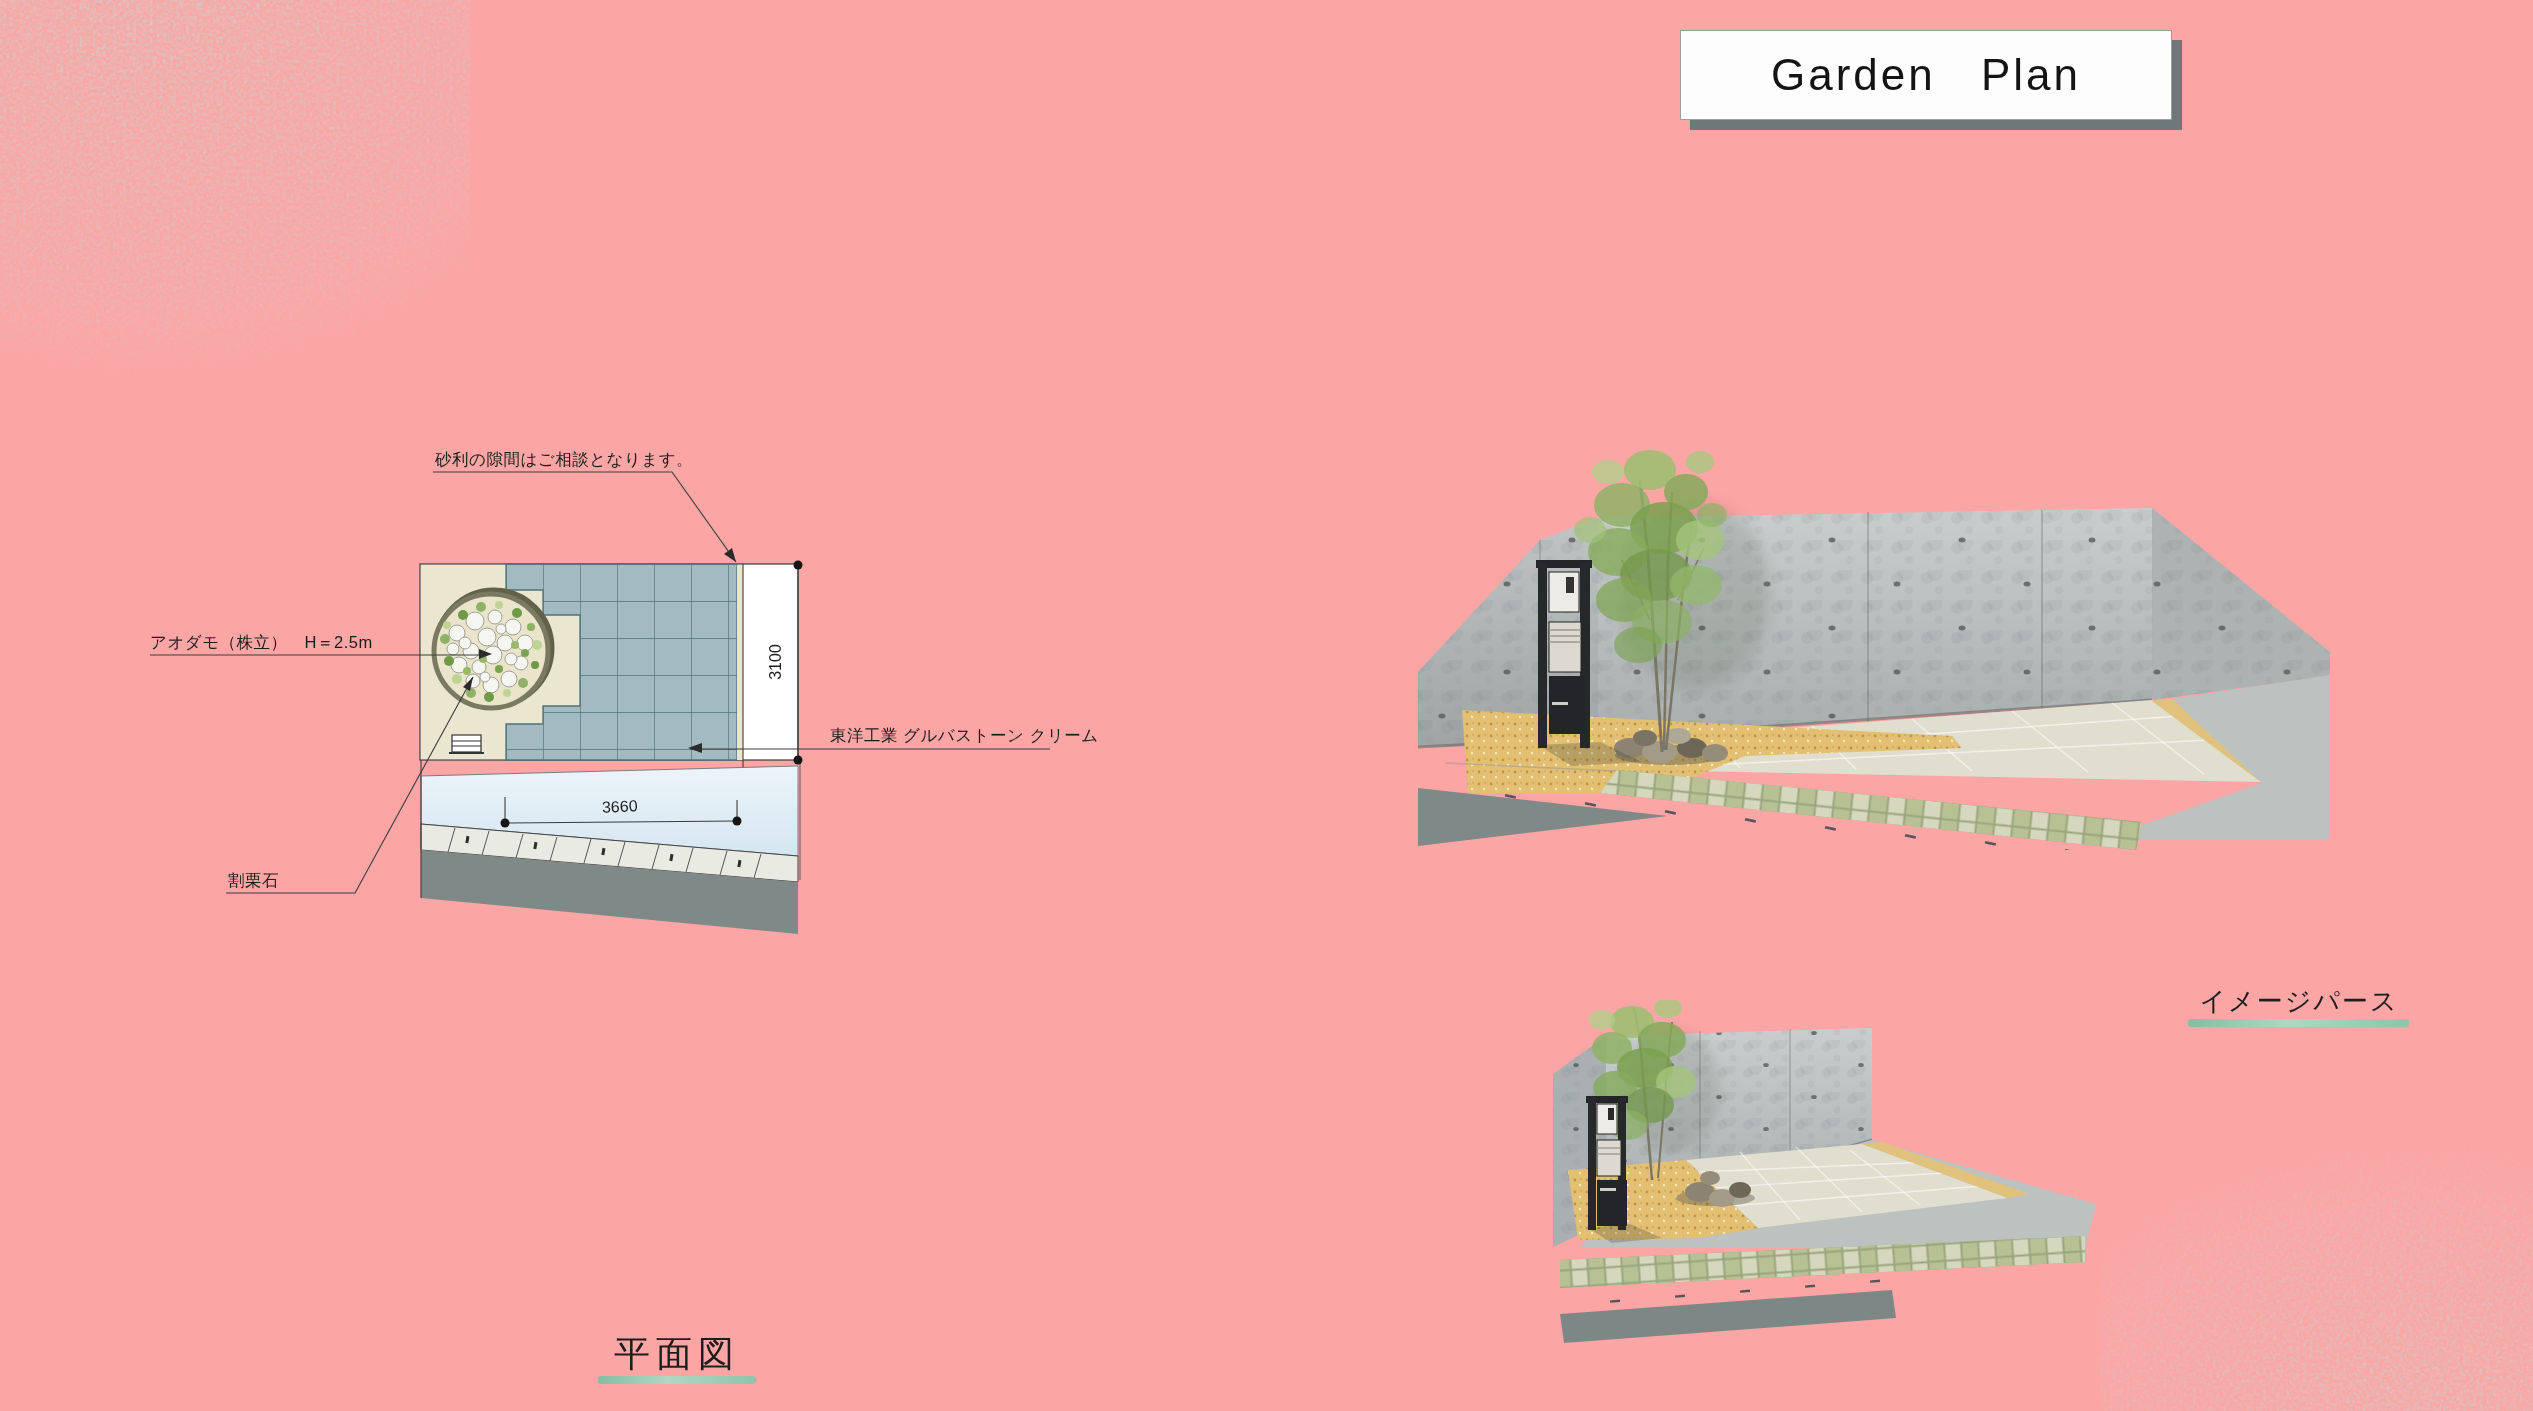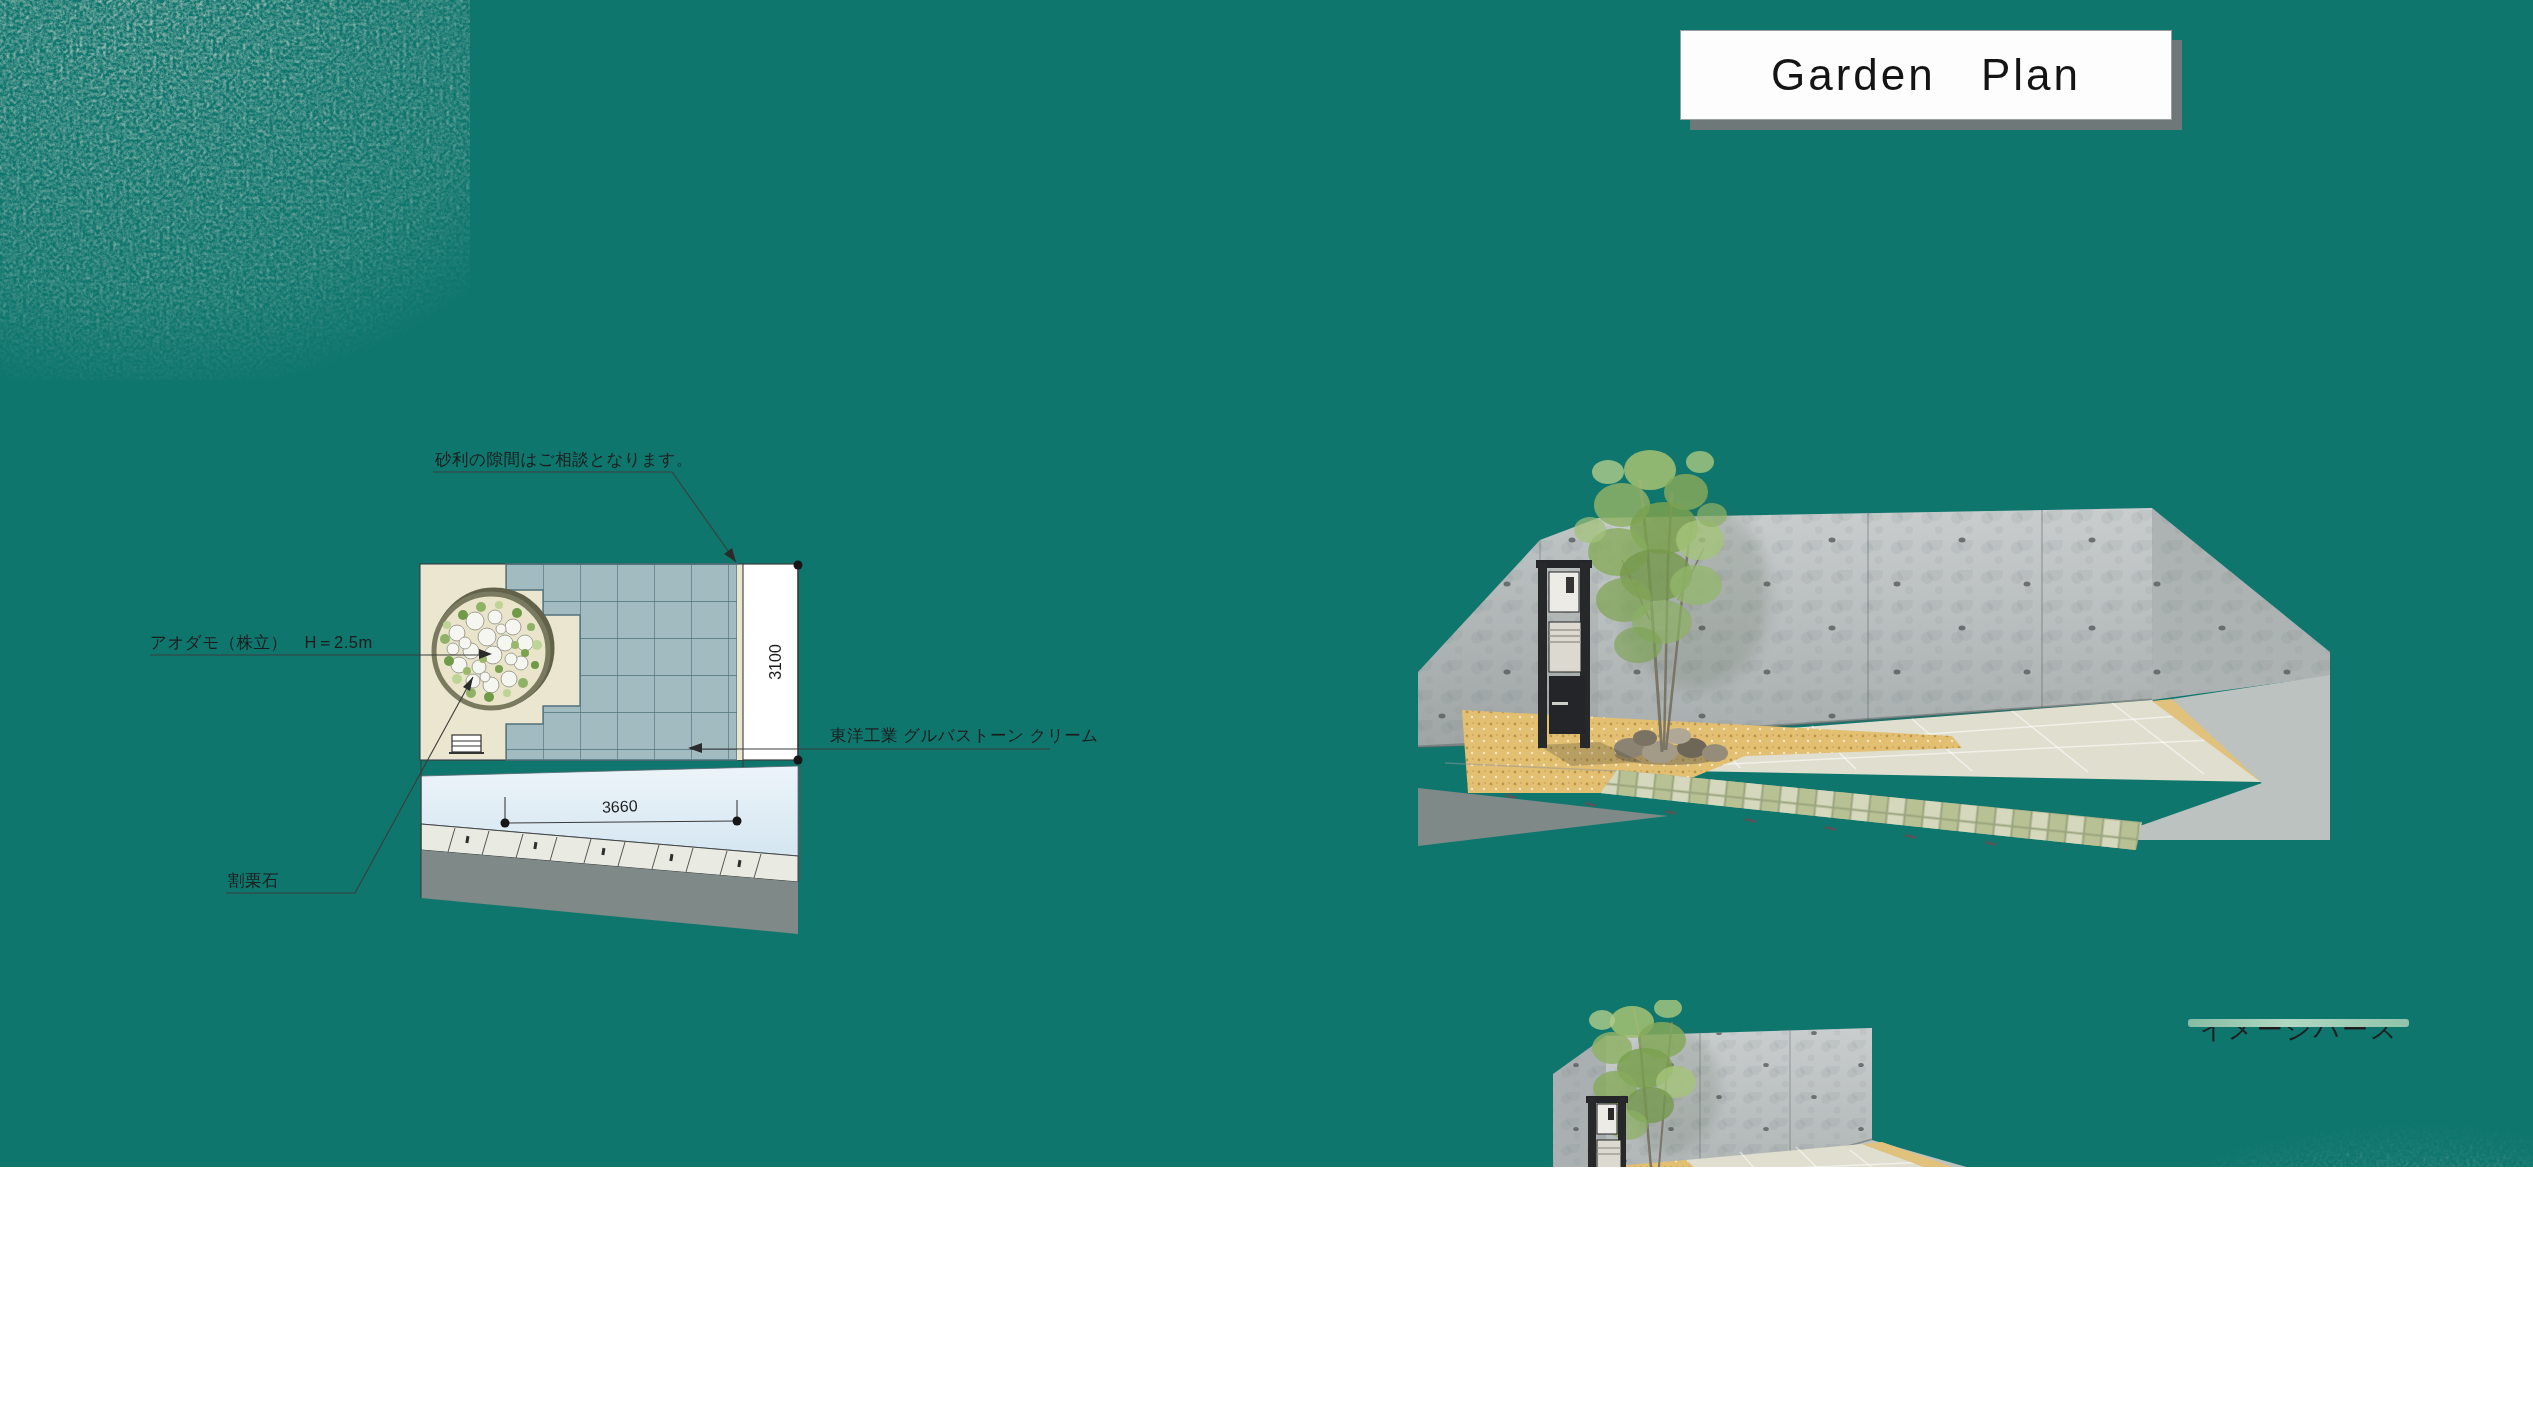--- a/index.html
+++ b/index.html
@@ -1,23 +1,23 @@
 <!DOCTYPE html>
 <html><head>
 <meta charset="utf-8">
 <style>
   html,body{margin:0;padding:0;background:#ffffff;}
-  #page{position:relative;width:2533px;height:1167px;background:#0f766e;overflow:hidden;
+  #page{position:relative;width:2533px;height:1411px;background:#fca5a5;overflow:hidden;
         font-family:"Liberation Sans","DejaVu Sans",sans-serif;}
   .abs{position:absolute;}
   .title-box{position:absolute;left:1680px;top:30px;width:490px;height:88px;background:#fdfdfd;
 : border:1px solid #9aa0a0;
         border:1px solid #9aa0a0;box-shadow:10px 10px 0 0 #6f7878;display:flex;align-items:center;
         justify-content:center;font-size:44px;letter-spacing:3px;word-spacing:30px;color:#141414;}
-  .sec-label{position:absolute;text-align:center;color:#1d1d1d;margin-top:28px;}
+  .sec-label{position:absolute;text-align:center;color:#1d1d1d;}
   .sec-bar{position:absolute;height:8px;border-radius:3px;
         background:linear-gradient(90deg,#86bda2,#b0d7c2 45%,#8fc4aa);}
   text{font-family:"Liberation Sans","DejaVu Sans",sans-serif;}
   .ann{font-size:16.5px;fill:#1c1c1c;letter-spacing:.5px;}
   .dim{font-size:16px;fill:#1c1c1c;}
   .ln{stroke:#3c3c3c;stroke-width:1.1;fill:none;}
 </style>
 </head>
 <body>
 

